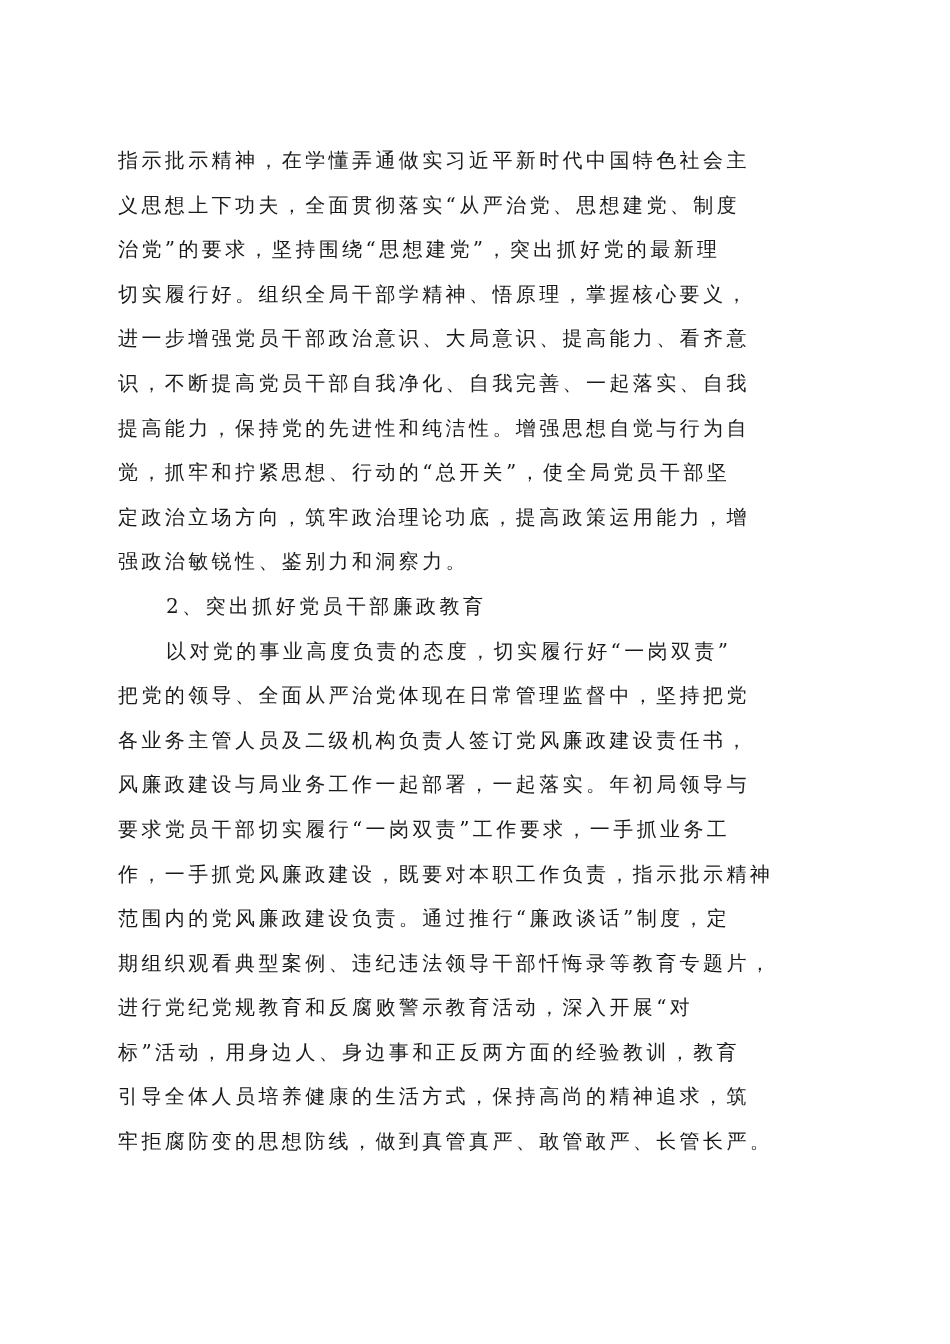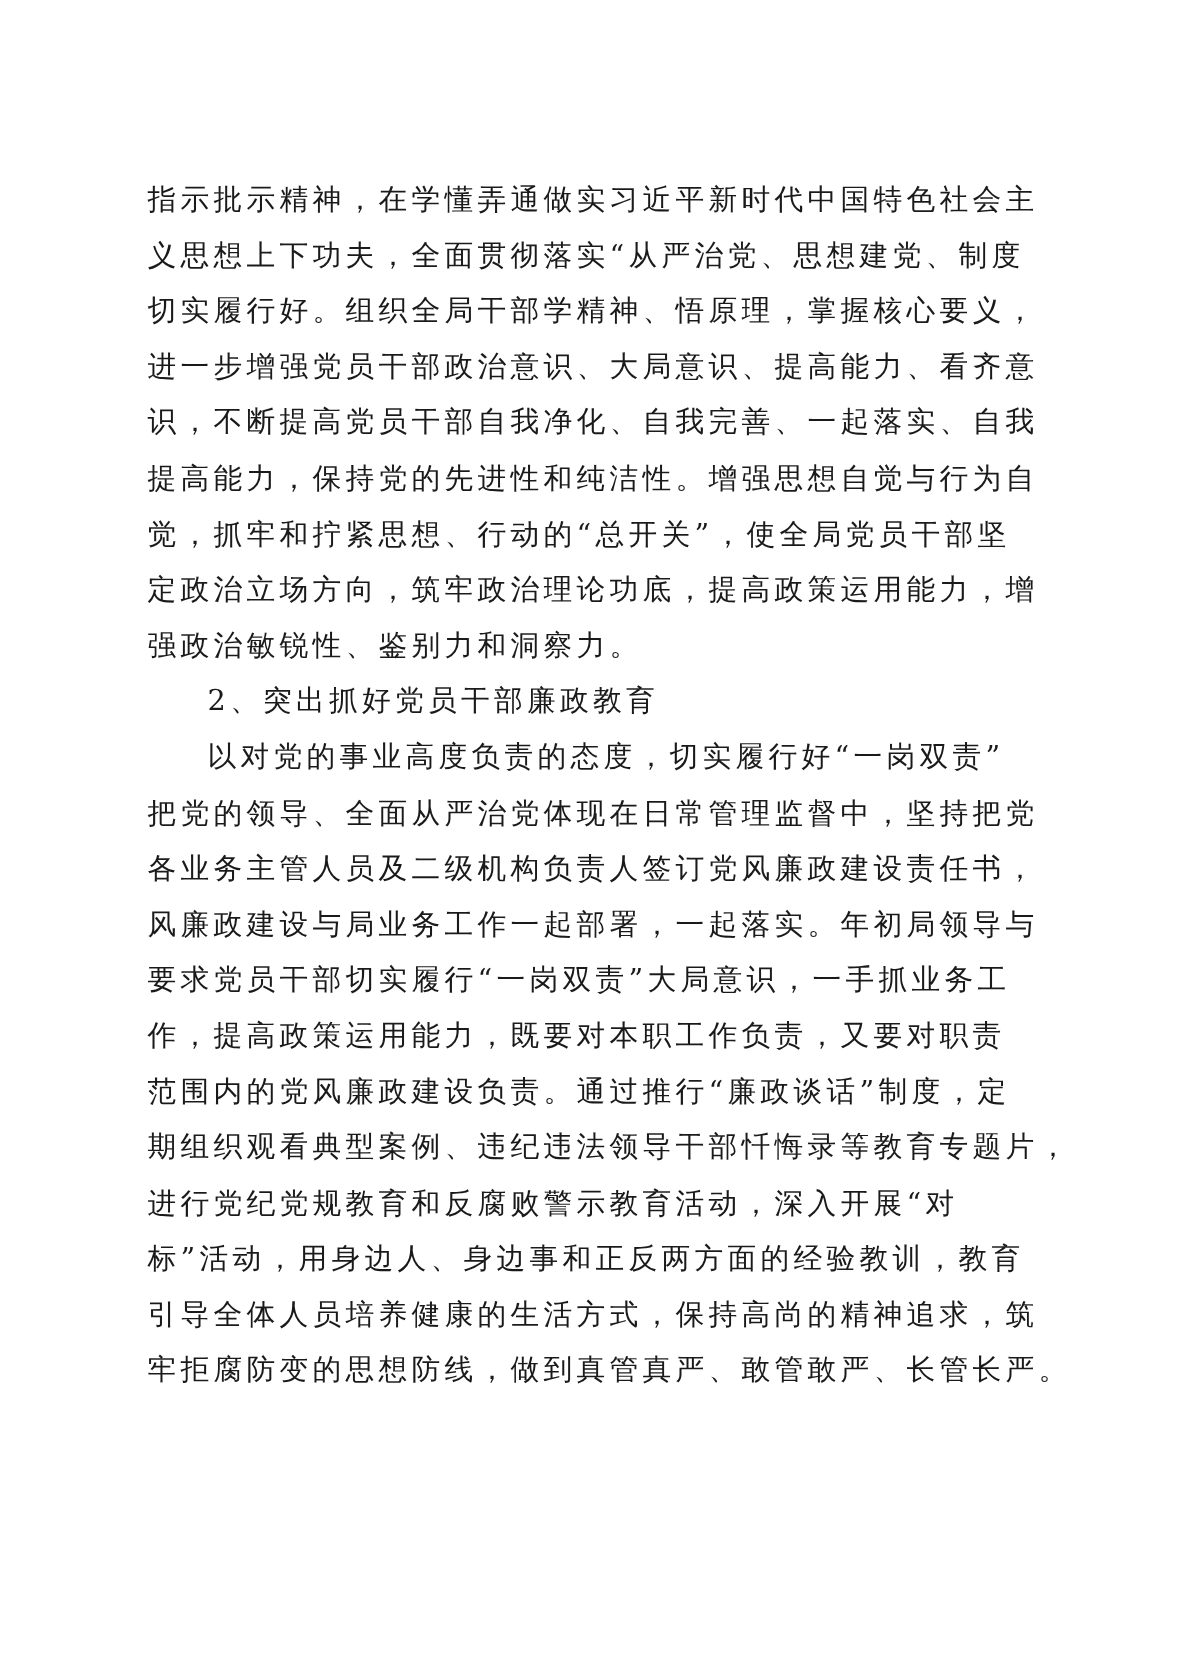--- a/index.html
+++ b/index.html
@@ -3,57 +3,58 @@
 <meta charset="utf-8">
 <style>
   html, body { margin: 0; padding: 0; background: #ffffff; }
   body { width: 950px; height: 1344px; position: relative; overflow: hidden; }
   .page {
     position: absolute; left: 0; top: 0; width: 950px; height: 1344px; background: #ffffff;
   }
   .text-block {
     position: absolute; left: 118px; top: 138px; width: 720px;
     font-family: "DejaVu Serif", "Liberation Serif", serif;
-    color: #1a1a1a; font-size: 23px;
+    color: #1a1a1a; font-size: 20px;
   }
   .line {
     height: 44.6px; line-height: 44.6px; white-space: nowrap;
     letter-spacing: 3.4px;
   }
   .indent { padding-left: 48px; }
 </style>
 </head>
 <body>
 
 <div class="page">
   <div class="text-block">
 
     <div>
       <div class="line">指示批示精神，在学懂弄通做实习近平新时代中国特色社会主</div>
       <div class="line">义思想上下功夫，全面贯彻落实“从严治党、思想建党、制度</div>
+      <div class="line">治党”的要求，坚持围绕“思想建党”，突出抓好党的最新理</div>
       <div class="line">切实履行好。组织全局干部学精神、悟原理，掌握核心要义，</div>
       <div class="line">进一步增强党员干部政治意识、大局意识、提高能力、看齐意</div>
       <div class="line">识，不断提高党员干部自我净化、自我完善、一起落实、自我</div>
       <div class="line">提高能力，保持党的先进性和纯洁性。增强思想自觉与行为自</div>
       <div class="line">觉，抓牢和拧紧思想、行动的“总开关”，使全局党员干部坚</div>
       <div class="line">定政治立场方向，筑牢政治理论功底，提高政策运用能力，增</div>
       <div class="line">强政治敏锐性、鉴别力和洞察力。</div>
     </div>
 
     <div>
       <div class="line indent">2、突出抓好党员干部廉政教育</div>
     </div>
 
     <div>
       <div class="line indent">以对党的事业高度负责的态度，切实履行好“一岗双责”</div>
       <div class="line">把党的领导、全面从严治党体现在日常管理监督中，坚持把党</div>
       <div class="line">各业务主管人员及二级机构负责人签订党风廉政建设责任书，</div>
       <div class="line">风廉政建设与局业务工作一起部署，一起落实。年初局领导与</div>
-      <div class="line">要求党员干部切实履行“一岗双责”大局意识，一手抓业务工</div>
-      <div class="line">作，提高政策运用能力，既要对本职工作负责，又要对职责</div>
+      <div class="line">要求党员干部切实履行“一岗双责”工作要求，一手抓业务工</div>
+      <div class="line">作，一手抓党风廉政建设，既要对本职工作负责，指示批示精神</div>
       <div class="line">范围内的党风廉政建设负责。通过推行“廉政谈话”制度，定</div>
       <div class="line">期组织观看典型案例、违纪违法领导干部忏悔录等教育专题片，</div>
       <div class="line">进行党纪党规教育和反腐败警示教育活动，深入开展“对</div>
       <div class="line">标”活动，用身边人、身边事和正反两方面的经验教训，教育</div>
       <div class="line">引导全体人员培养健康的生活方式，保持高尚的精神追求，筑</div>
       <div class="line">牢拒腐防变的思想防线，做到真管真严、敢管敢严、长管长严。</div>
     </div>
 
   </div>
 </div>

